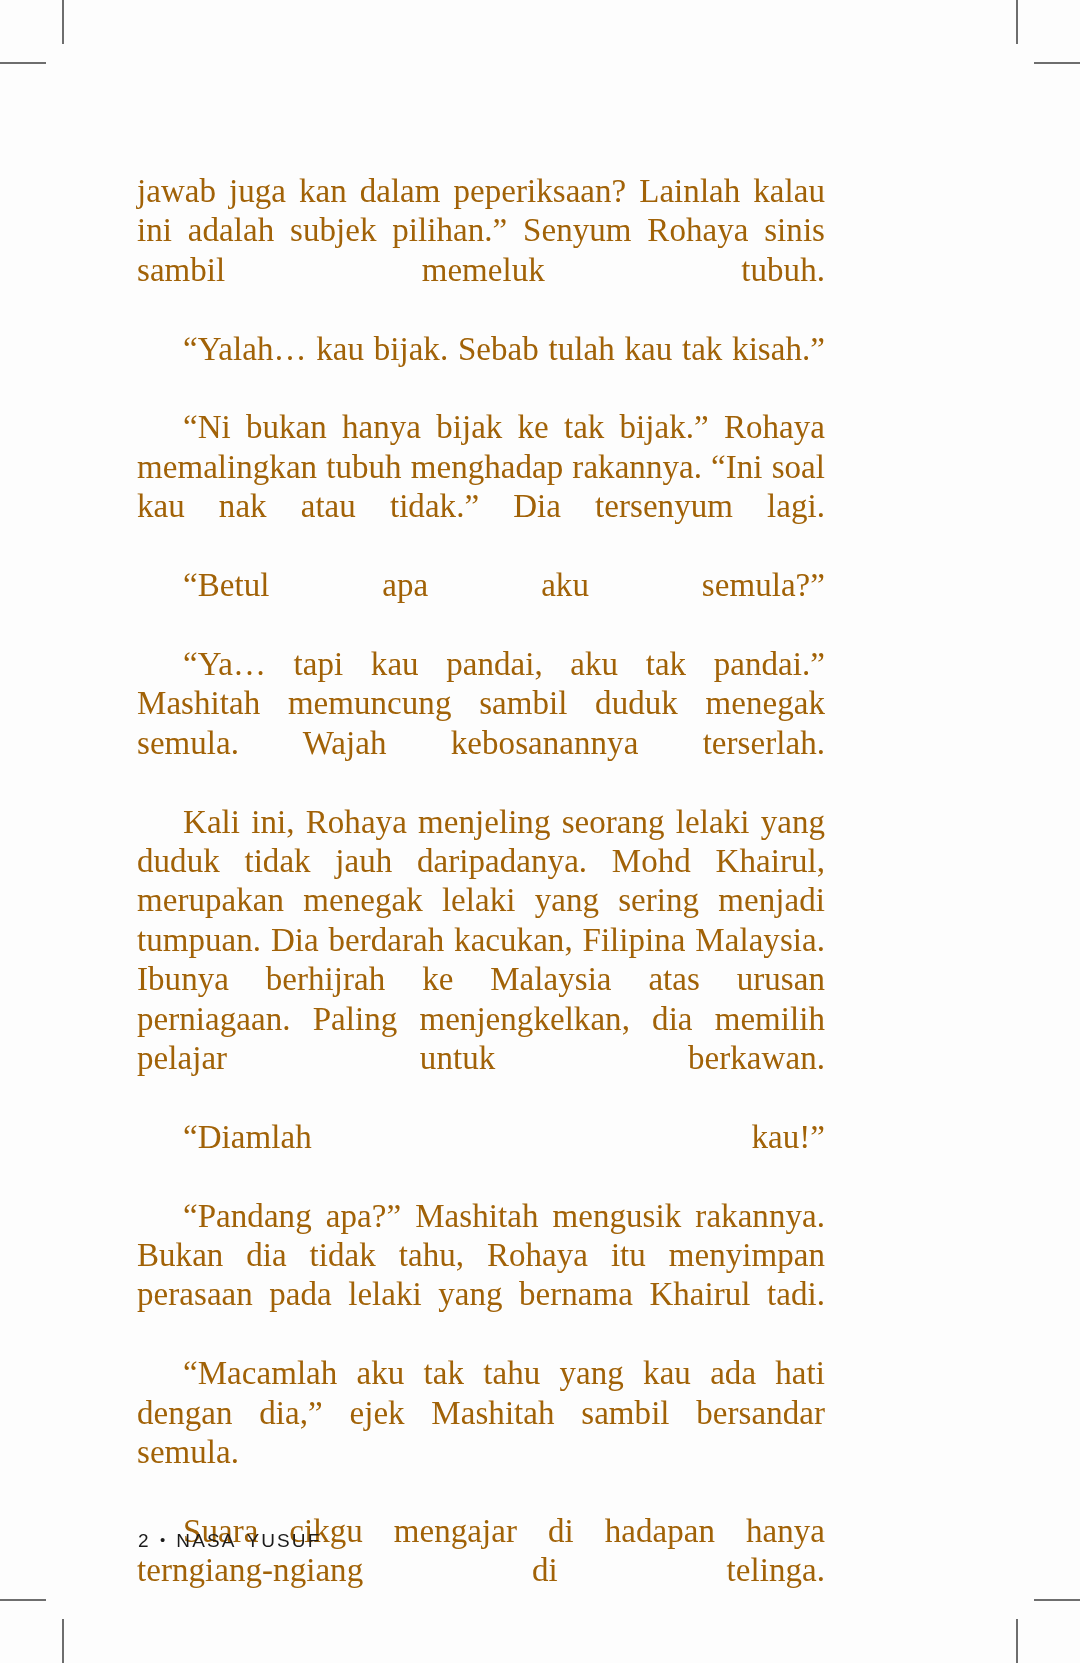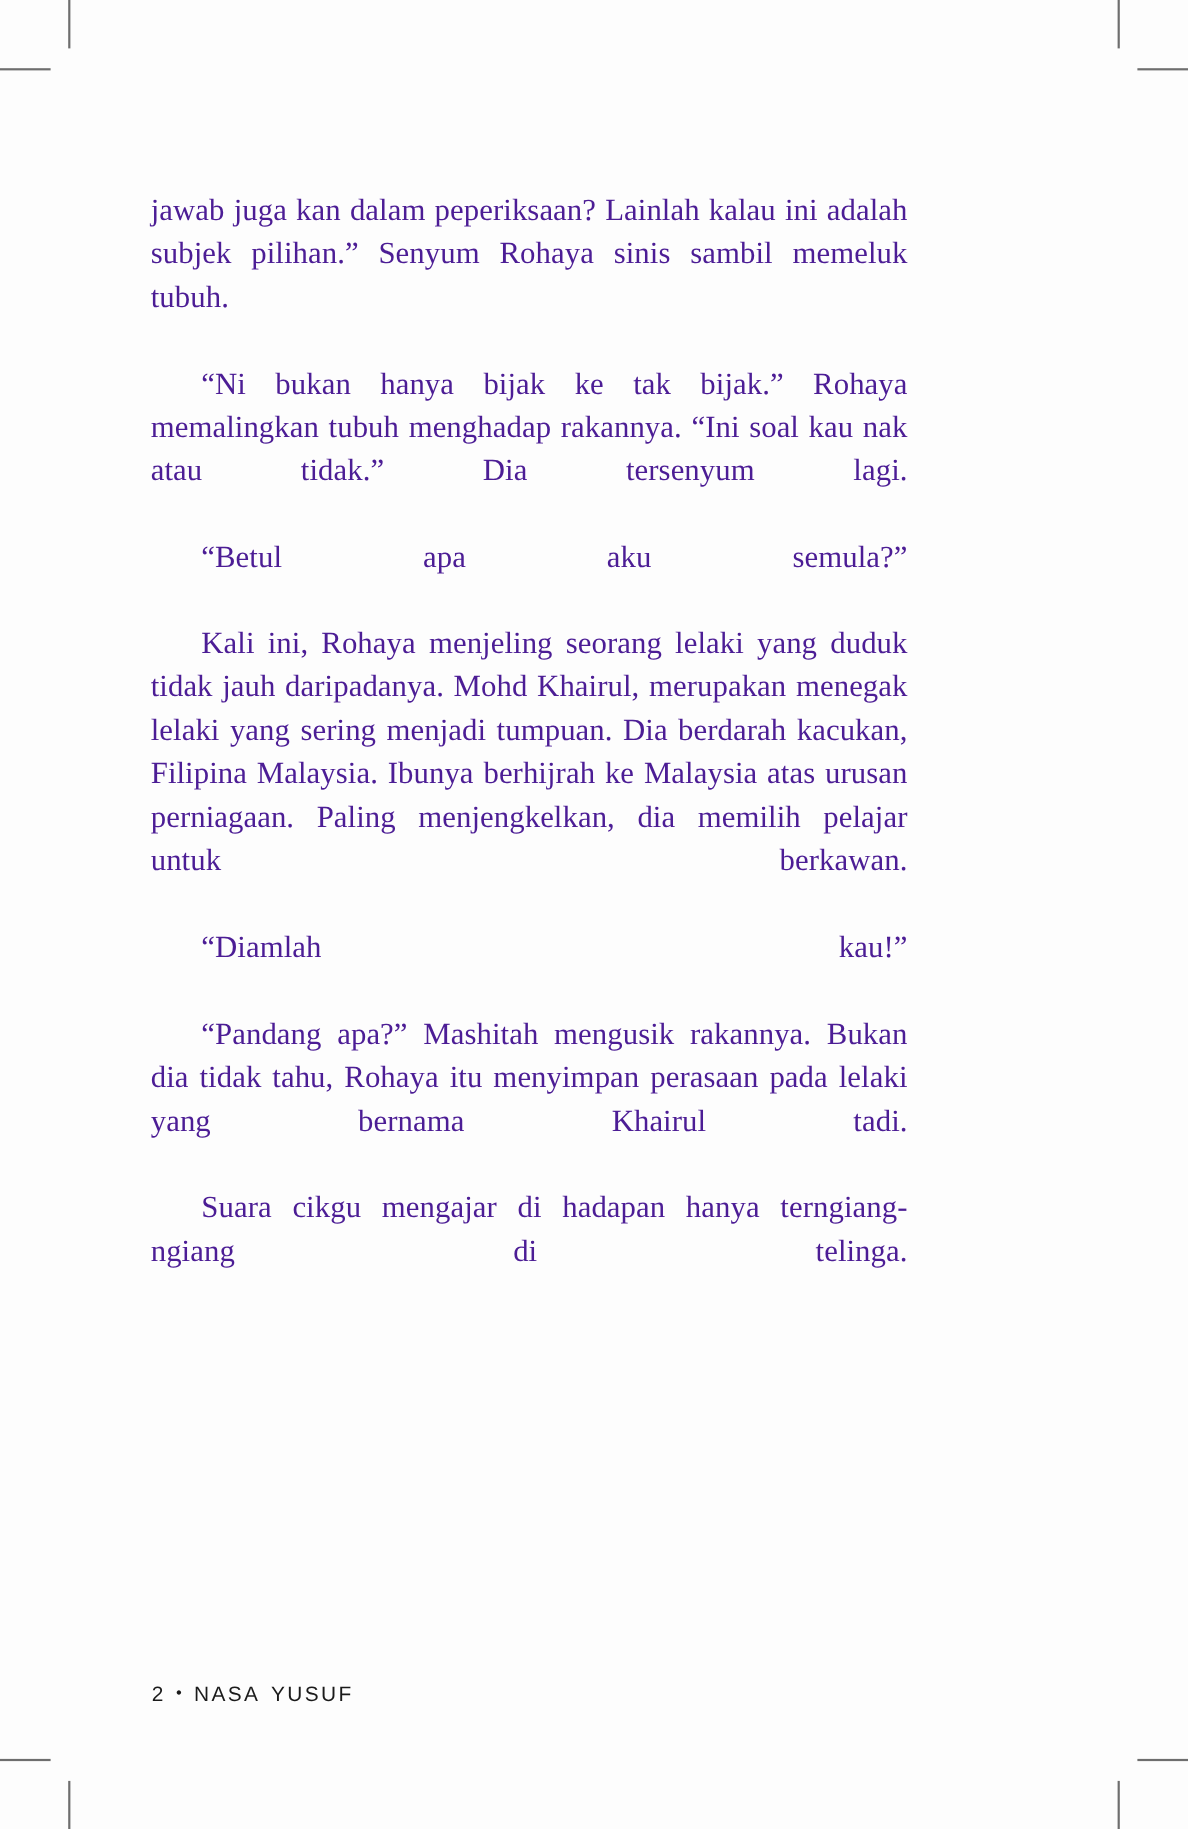--- a/index.html
+++ b/index.html
@@ -39,23 +39,23 @@
     position: absolute;
     left: 137px;
     top: 172px;
     width: 688px;
   }
 
   .para {
     margin: 0;
     text-align: justify;
     text-justify: inter-word;
-    font-size: 28px;
+    font-size: 33px;
     line-height: 39.4px;
-    color: #4c1d95;
+    color: #a16207;
     letter-spacing: 0.05px;
     word-spacing: 0.2px;
     -webkit-font-smoothing: antialiased;
   }
 
   .para.indent { text-indent: 46px; }
   .para.flush  { text-indent: 0; }
 
   
   .para::after {
@@ -98,25 +98,28 @@
   <div class="crop h crop-tl-h"></div>
   <div class="crop v crop-tr-v"></div>
   <div class="crop h crop-tr-h"></div>
   <div class="crop v crop-bl-v"></div>
   <div class="crop h crop-bl-h"></div>
   <div class="crop v crop-br-v"></div>
   <div class="crop h crop-br-h"></div>
 
   <div class="textblock">
     <p class="para flush">jawab juga kan dalam peperiksaan? Lainlah kalau ini adalah subjek pilihan.” Senyum Rohaya sinis sambil memeluk tubuh.</p>
+    <p class="para indent">“Yalah… kau bijak. Sebab tulah kau tak kisah.”</p>
     <p class="para indent">“Ni bukan hanya bijak ke tak bijak.” Rohaya memalingkan tubuh menghadap rakannya. “Ini soal kau nak atau tidak.” Dia tersenyum lagi.</p>
     <p class="para indent">“Betul apa aku semula?”</p>
+    <p class="para indent">“Ya… tapi kau pandai, aku tak pandai.” Mashitah memuncung sambil duduk menegak semula. Wajah kebosanannya terserlah.</p>
     <p class="para indent">Kali ini, Rohaya menjeling seorang lelaki yang duduk tidak jauh daripadanya. Mohd Khairul, merupakan menegak lelaki yang sering menjadi tumpuan. Dia berdarah kacukan, Filipina Malaysia. Ibunya berhijrah ke Malaysia atas urusan perniagaan. Paling menjengkelkan, dia memilih pelajar untuk berkawan.</p>
     <p class="para indent">“Diamlah kau!”</p>
     <p class="para indent">“Pandang apa?” Mashitah mengusik rakannya. Bukan dia tidak tahu, Rohaya itu menyimpan perasaan pada lelaki yang bernama Khairul tadi.</p>
+    <p class="para indent">“Macamlah aku tak tahu yang kau ada hati dengan dia,” ejek Mashitah sambil bersandar semula.</p>
     <p class="para indent">Suara cikgu mengajar di hadapan hanya terngiang-ngiang di telinga.</p>
 
   </div>
 
   <div class="footer">
     <span class="folio">2</span>
     <span class="sep">•</span>
     <span class="byline">NASA  YUSUF</span>
   </div>
 

